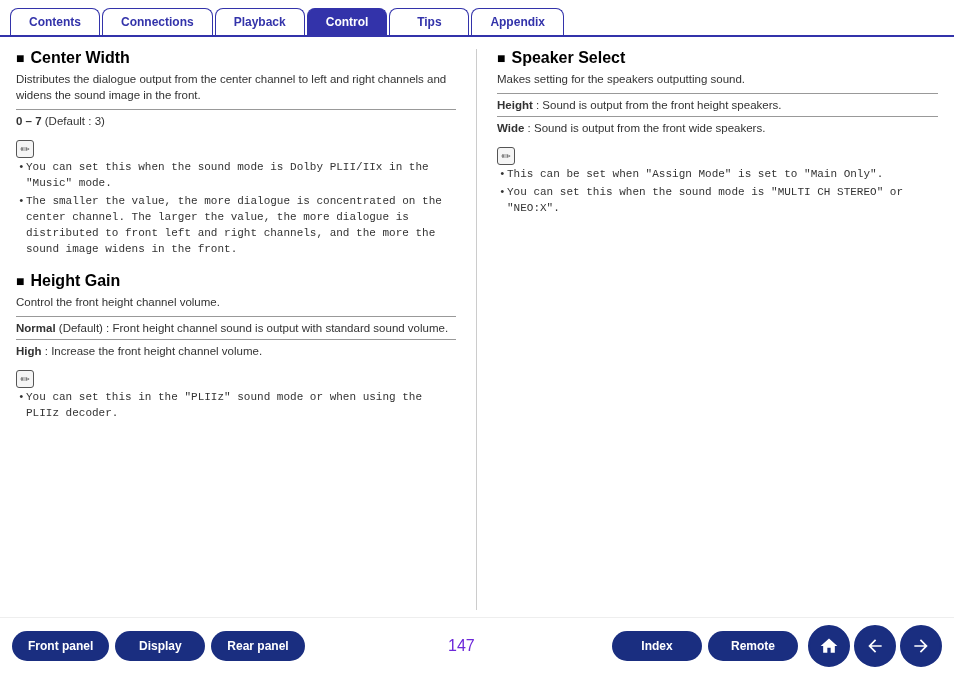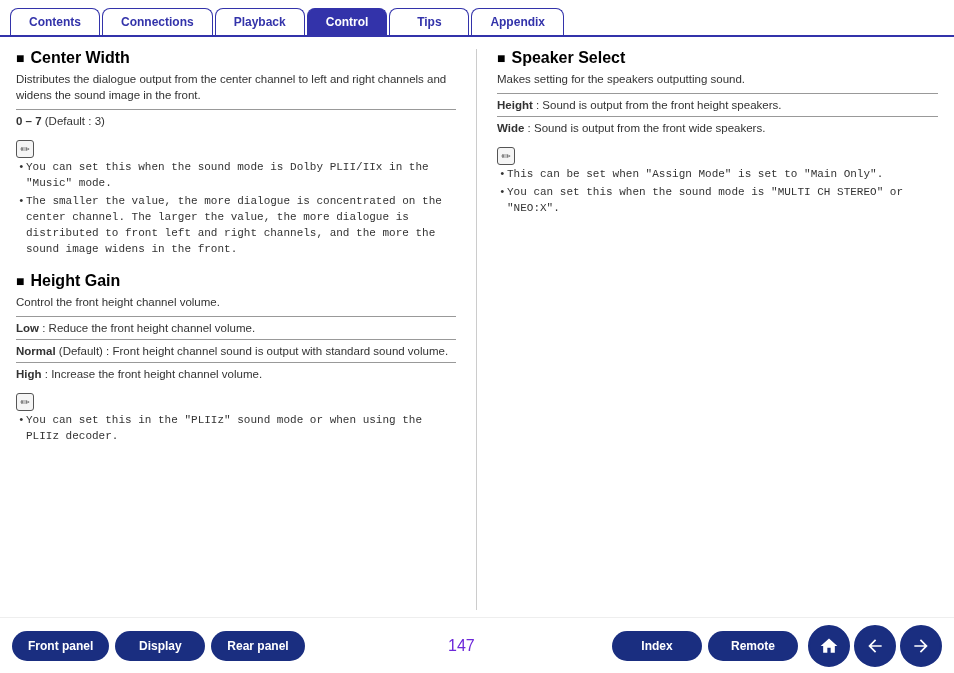--- a/index.html
+++ b/index.html
@@ -223,23 +223,20 @@
     </div>
     <div class="note-box">
       <div class="note-icon">✏</div>
       <div class="note-item">You can set this when the sound mode is Dolby PLII/IIx in the "Music" mode.</div>
       <div class="note-item">The smaller the value, the more dialogue is concentrated on the center channel. The larger the value, the more dialogue is distributed to front left and right channels, and the more the sound image widens in the front.</div>
     </div>
 
     <div class="section-gap">
       <div class="section-title">Height Gain</div>
       <div class="section-desc">Control the front height channel volume.</div>
-      <div class="data-row">
-        <span class="key">Low</span><span> : Reduce the front height channel volume.</span>
-      </div>
       <div class="data-row">
         <span class="key">Normal</span><span> (Default) : Front height channel sound is output with standard sound volume.</span>
       </div>
       <div class="data-row">
         <span class="key">High</span><span> : Increase the front height channel volume.</span>
       </div>
       <div class="note-box">
         <div class="note-icon">✏</div>
         <div class="note-item">You can set this in the "PLIIz" sound mode or when using the PLIIz decoder.</div>
       </div>

